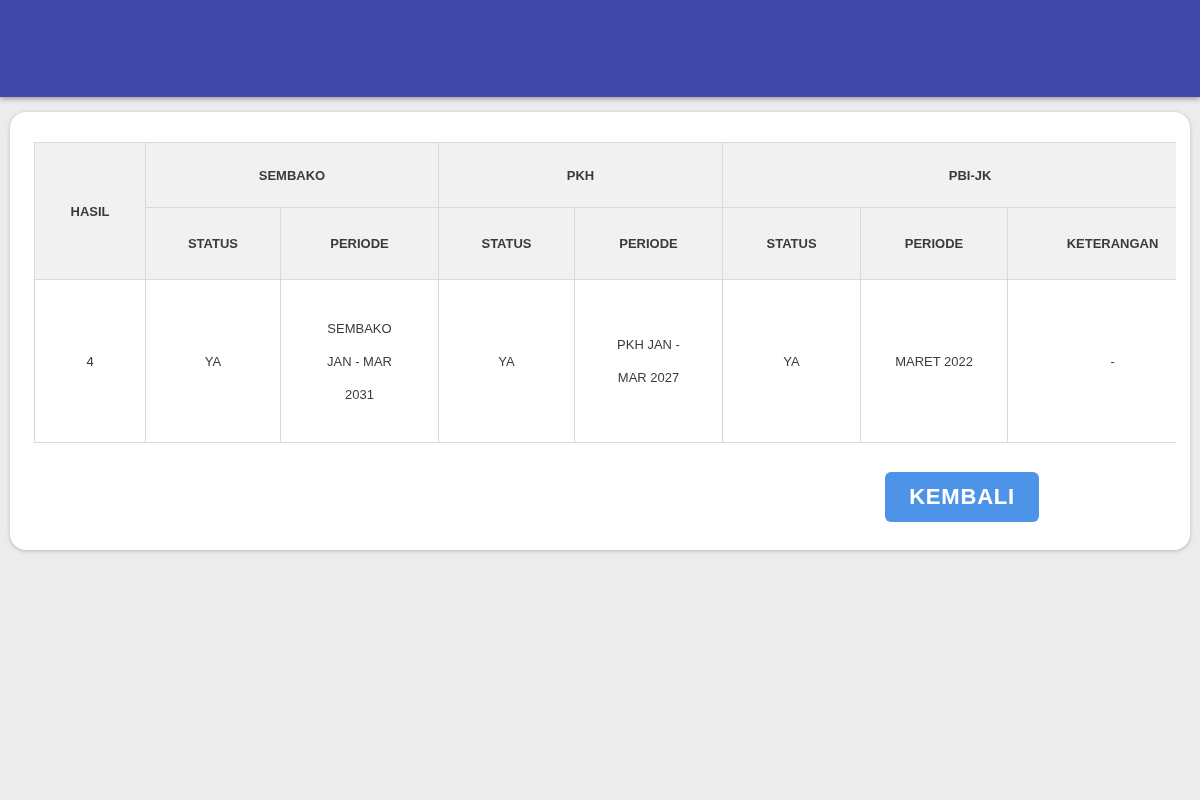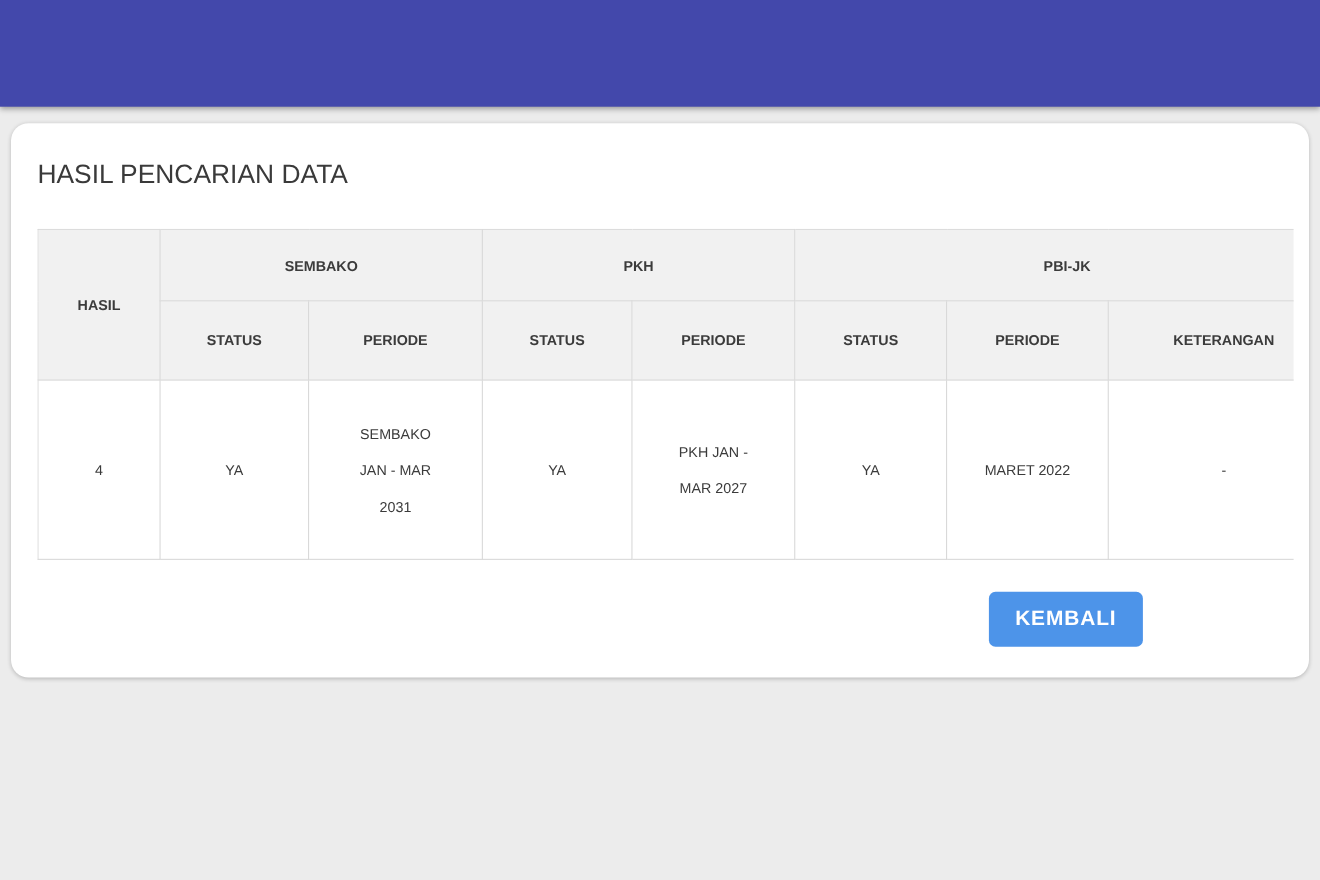--- a/index.html
+++ b/index.html
@@ -71,34 +71,33 @@
   }
   .btn-back {
     background: #4d94e9;
     color: #ffffff;
     border: none;
     border-radius: 6px;
     min-width: 136px;
     height: 50px;
     padding: 0 24px;
     font-family: inherit;
-    font-size: 19px;
+    font-size: 22px;
     font-weight: 700;
     letter-spacing: 0.8px;
     cursor: pointer;
   }
 </style>
 </head>
 <body>
 
 <div class="topbar"></div>
 
 <div class="card">
 
-  <h1 class="title">HASIL PENCARIAN DATA</h1>
 
   <div class="table-wrap">
     <table class="results">
       <colgroup>
         <col style="width:111px">
         <col style="width:135px">
         <col style="width:158px">
         <col style="width:136px">
         <col style="width:148px">
         <col style="width:138px">

